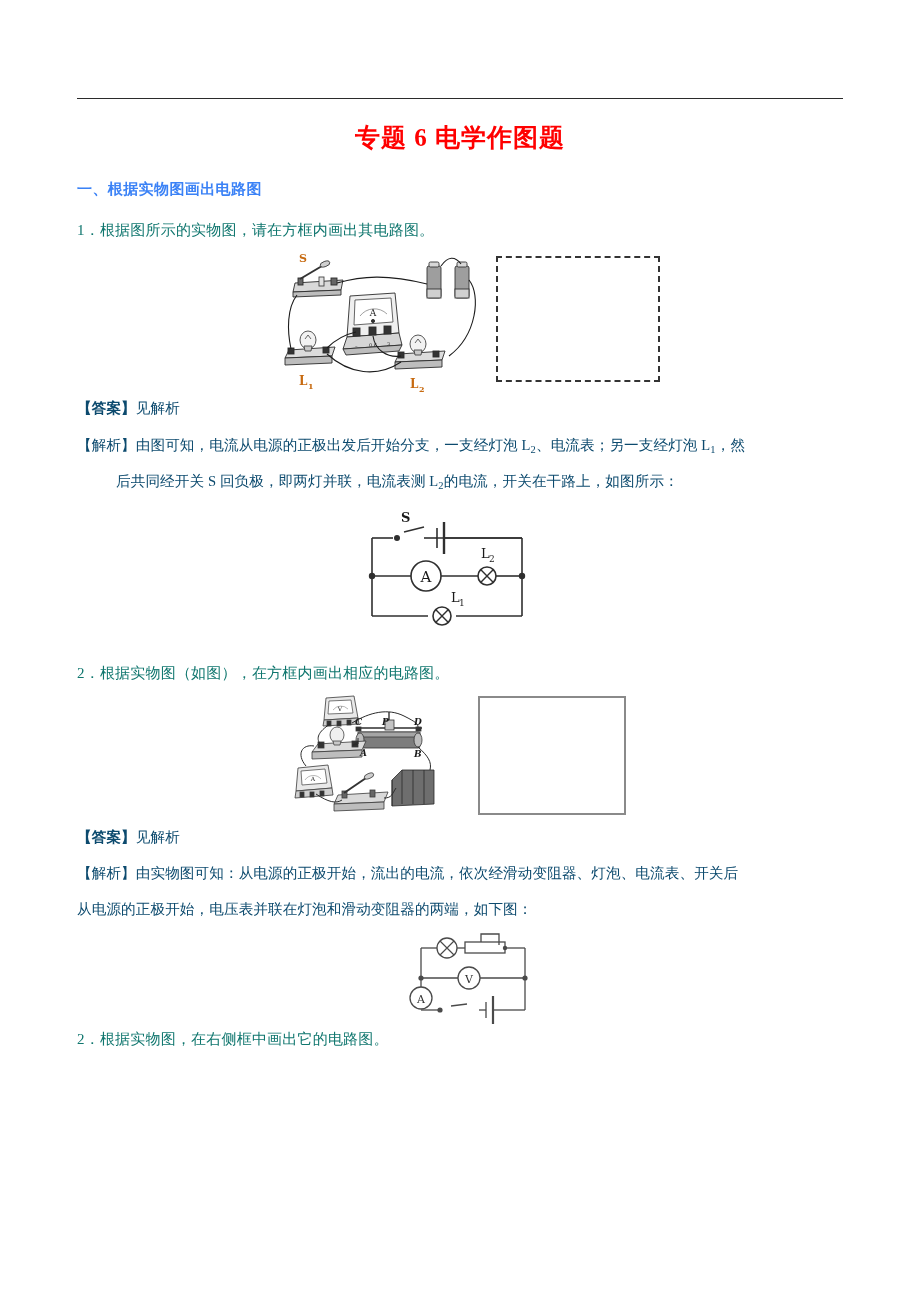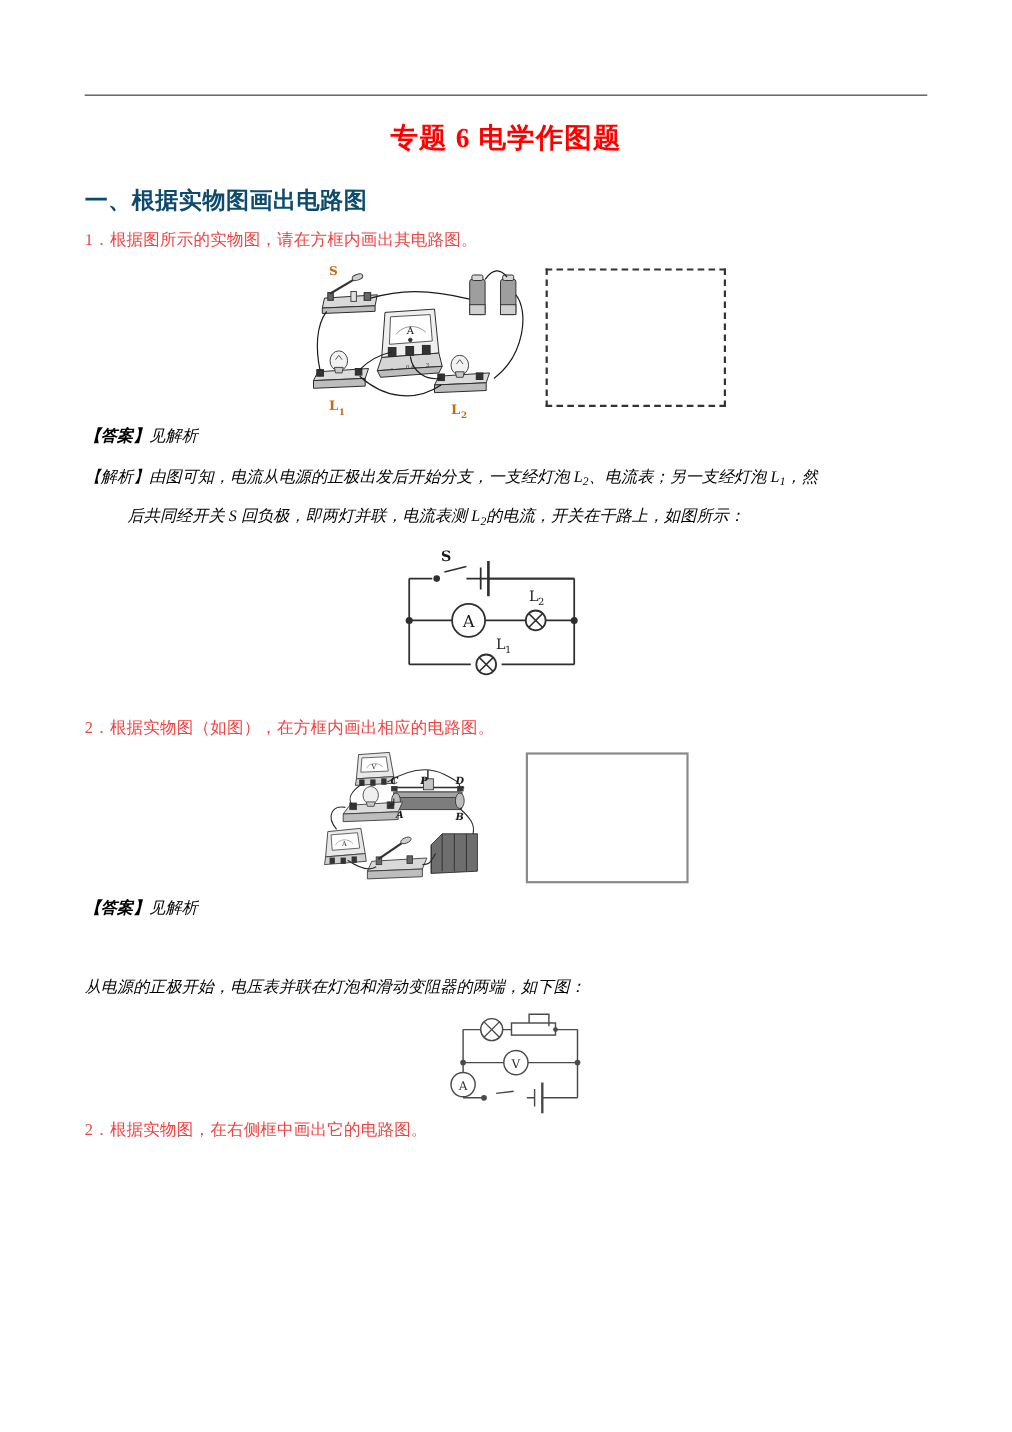--- a/index.html
+++ b/index.html
@@ -10,21 +10,21 @@
   body {
     width: 920px;
     height: 1302px;
     position: relative;
     font-family: "Liberation Serif", "DejaVu Serif", serif;
     color: #000000;
     overflow: hidden;
   }
   .page {
     position: absolute;
-    left: 0; top: 4px;
+    left: 0; top: 16px;
     width: 920px;
     height: 1046px;
   }
   .hrule {
     position: absolute;
     left: 77px;
     top: 82px;
     width: 766px;
     height: 0;
     border-top: 1.6px solid #2b2b2b;
@@ -39,40 +39,39 @@
     font-weight: bold;
     font-size: 25px;
     letter-spacing: 1px;
     font-family: "Liberation Serif", "DejaVu Serif", serif;
   }
   .section-head {
     position: absolute;
     left: 77px;
     top: 164px;
     font-weight: bold;
-    font-size: 21px;
-    color: #0c4a6e;
+    font-size: 15px;
+    color: #3b82f6;
     font-family: "DejaVu Sans", "Liberation Sans", sans-serif;
     letter-spacing: 0.4px;
   }
   .qline {
     position: absolute;
     left: 77px;
     font-size: 15px;
-    color: #ef4444;
+    color: #0f766e;
     letter-spacing: 0.2px;
   }
   .redline {
     position: absolute;
     left: 77px;
-    color: #000000;
+    color: #0c4a6e;
     font-size: 14.6px;
     letter-spacing: 0.1px;
     white-space: nowrap;
-    font-style: italic;
   }
   .redline b { font-weight: bold; }
   sub { font-size: 0.72em; vertical-align: -0.28em; }
 
   
   .fig { position: absolute; }
   .fig svg { display: block; }
 
   .dashbox {
     position: absolute;
@@ -329,20 +328,23 @@
         <text x="122" y="63" font-size="9">B</text>
       </g>
     </svg>
   </div>
 
   <div class="solidbox" style="left:478px; top:680px; width:144px; height:115px;"></div>
 
   <div class="redline" style="top:812px;">
     <b>【答案】</b><span>见解析</span>
   </div>
+  <div class="redline" style="top:848px;">
+    <span>【解析】由实物图可知：从电源的正极开始，流出的电流，依次经滑动变阻器、灯泡、电流表、开关后</span>
+  </div>
   <div class="redline" style="top:884px;">
     <span>从电源的正极开始，电压表并联在灯泡和滑动变阻器的两端，如下图：</span>
   </div>
 
   <div class="fig" style="left:383px; top:910px;">
     <svg width="200" height="100" viewBox="0 0 200 100" xmlns="http://www.w3.org/2000/svg">
       <g stroke="#4a4a4a" stroke-width="1.3" fill="none">
 
         <path d="M38 22 L54 22"></path>
         <path d="M74 22 L82 22"></path>

